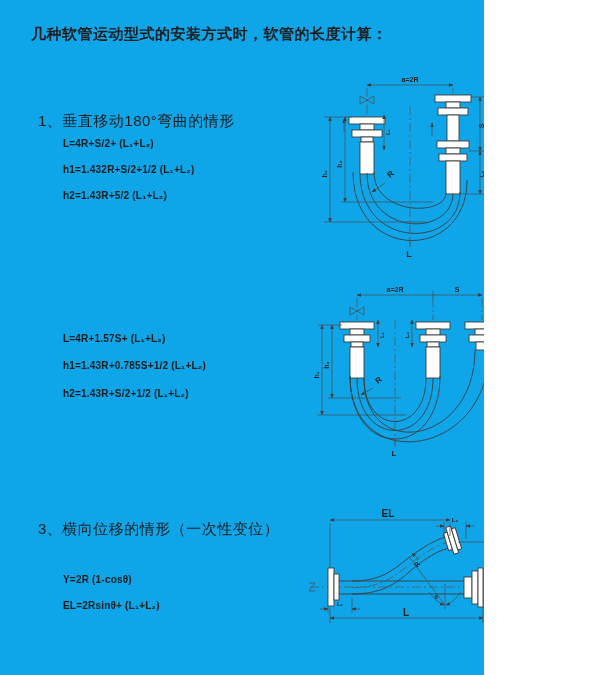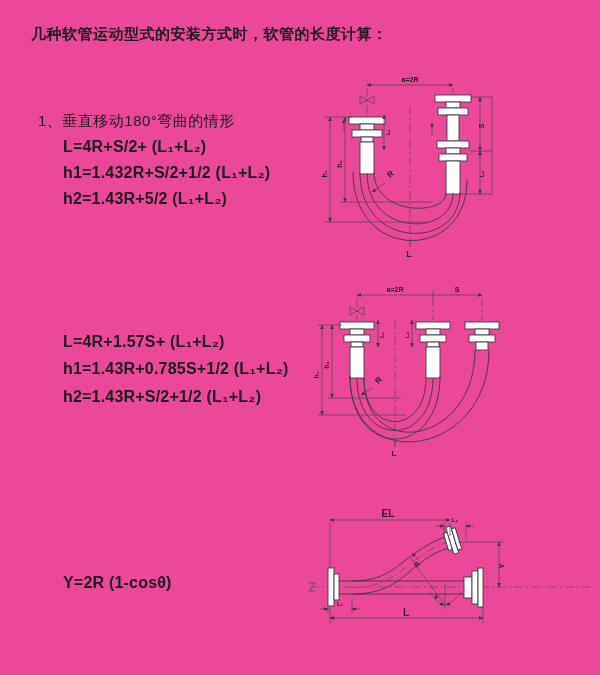--- a/index.html
+++ b/index.html
@@ -1,22 +1,22 @@
 <!DOCTYPE html>
 <html><head>
 <meta charset="utf-8">
 <style>
   html,body { margin:0; padding:0; background:#ffffff; }
   .page {
-    position:relative; width:600px; height:675px; background:#ec4899;
+    position:relative; width:484px; height:675px; background:#0ea5e9;
     font-family:"Liberation Sans","DejaVu Sans",sans-serif; color:#1c1c1c; overflow:hidden;
   }
   .title { position:absolute; left:31px; top:25px; font-size:15px; font-weight:bold; letter-spacing:.5px; margin:0; }
   .sec-head { position:absolute; left:38px; font-size:15px; font-weight:normal; letter-spacing:.5px; }
-  .formula  { position:absolute; left:63px; font-size:16px; font-weight:bold; letter-spacing:.2px; }
+  .formula  { position:absolute; left:63px; font-size:10px; font-weight:bold; letter-spacing:.2px; }
   .diagram  { position:absolute; }
   svg { display:block; }
   svg text { fill:#222; font-family:"Liberation Sans","DejaVu Sans",sans-serif; font-weight:bold; }
   .thin  { stroke:#4a4a4a; stroke-width:.7; fill:none; }
   .pipe  { stroke:#3c3c3c; stroke-width:.9; fill:#ffffff; }
   .hose  { stroke:#3c3c3c; stroke-width:.9; fill:none; }
   .dash  { stroke:#555; stroke-width:.7; fill:none; stroke-dasharray:9 3 2 3; }
 </style>
 </head>
 <body>
@@ -27,21 +27,23 @@
 
   <div class="sec-head" style="top:112px">1、垂直移动180°弯曲的情形</div>
   <div class="formula" style="top:138px">L=4R+S/2+ (L₁+L₂)</div>
   <div class="formula" style="top:164px">h1=1.432R+S/2+1/2 (L₁+L₂)</div>
   <div class="formula" style="top:190px">h2=1.43R+5/2 (L₁+L₂)</div>
 
   <div class="formula" style="top:333px">L=4R+1.57S+ (L₁+L₂)</div>
   <div class="formula" style="top:360px">h1=1.43R+0.785S+1/2 (L₁+L₂)</div>
   <div class="formula" style="top:388px">h2=1.43R+S/2+1/2 (L₁+L₂)</div>
 
+  <div class="sec-head" style="top:520px">3、横向位移的情形（一次性变位）</div>
   <div class="formula" style="top:574px">Y=2R (1-cosθ)</div>
+  <div class="formula" style="top:600px">EL=2Rsinθ+ (L₁+L₂)</div>
 
   <div class="diagram" style="left:308px; top:66px">
     <svg width="285" height="196" viewBox="0 0 285 196">
       <defs>
         <marker id="arr1" viewBox="0 0 10 10" refX="9" refY="5" markerWidth="6.5" markerHeight="6.5" orient="auto-start-reverse">
           <path d="M0,1 L10,5 L0,9 z" fill="#3c3c3c"></path>
         </marker>
         <pattern id="hx1" width="4" height="4" patternUnits="userSpaceOnUse">
           <path d="M0,0 L4,4 M4,0 L0,4" stroke="#777" stroke-width="0.5"></path>
         </pattern>

